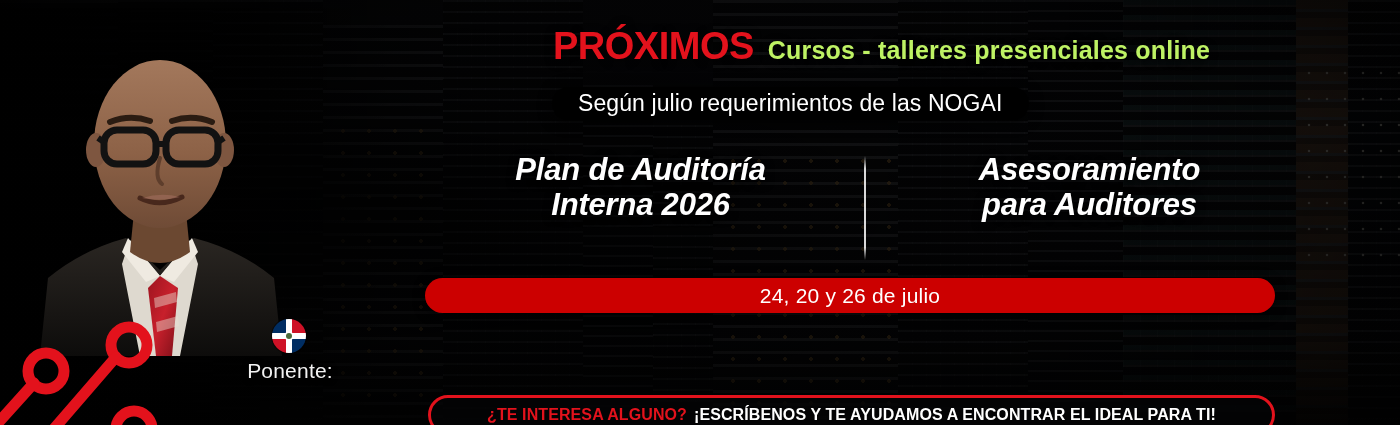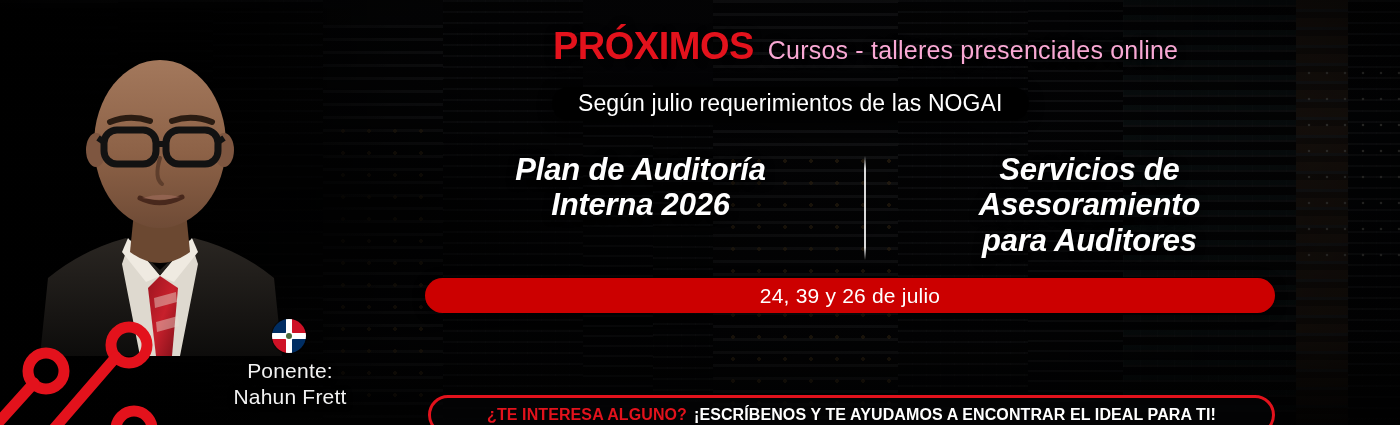--- a/index.html
+++ b/index.html
@@ -99,21 +99,21 @@
     position:absolute; left:0; top:27px; width:900px;
     display:flex; align-items:baseline; gap:14px;
     justify-content:flex-start; padding-left:153px;
   }
   .proximos {
     color:#e3121c; font-size:38px; font-weight:700;
     letter-spacing:-.5px; line-height:1;
     text-shadow:0 2px 10px rgba(0,0,0,.85);
   }
   .sub-headline {
-    color:#f9a8d4; font-size:25px; font-weight:400;
+    color:#bef264; font-size:25px; font-weight:700;
     letter-spacing:.2px; line-height:1;
     text-shadow:0 2px 8px rgba(0,0,0,.9);
   }
 
   .nogai-pill {
     position:absolute; left:152px; top:87px;
     height:33px; padding:0 26px;
     background:#000; border-radius:19px;
     display:flex; align-items:center; justify-content:center;
     color:#fff; font-size:23px; font-weight:400; letter-spacing:.1px;
@@ -264,48 +264,46 @@
         <rect x="17" y="17" width="17" height="17" fill="#002d62"></rect>
         <rect x="0" y="14" width="34" height="6" fill="#fff"></rect>
         <rect x="14" y="0" width="6" height="34" fill="#fff"></rect>
         <circle cx="17" cy="17" r="4.6" fill="#fff"></circle>
         <circle cx="17" cy="17" r="3" fill="#4a6a3a"></circle>
       </svg>
     </div>
 
     <div class="ponente">
       <div>Ponente:</div>
-      <div>Nahun Frett</div>
     </div>
   </div>
 
   <div class="content">
 
     <div class="headline">
       <span class="proximos">PRÓXIMOS</span>
       <span class="sub-headline">Cursos - talleres presenciales online</span>
     </div>
 
     <div class="nogai-pill">Según julio requerimientos de las NOGAI</div>
 
     <div class="courses">
       <div class="course">
         <div class="nowrap">Plan de Auditoría</div>
         <div class="nowrap">Interna 2026</div>
       </div>
       <div class="divider"></div>
       <div class="course">
-        <div class="nowrap">Servicios de</div>
         <div class="nowrap">Asesoramiento</div>
         <div class="nowrap">para Auditores</div>
       </div>
     </div>
 
     <div class="dates-pill">
-      <span class="date">24, 39 y 26 de julio</span>
+      <span class="date">24, 20 y 26 de julio</span>
     </div>
 
     <div class="cta-pill">
       <span class="cta-red">¿TE INTERESA ALGUNO?</span>
       <span class="cta-white">¡ESCRÍBENOS Y TE AYUDAMOS A ENCONTRAR EL IDEAL PARA TI!</span>
     </div>
 
   </div>
 </div>
 

